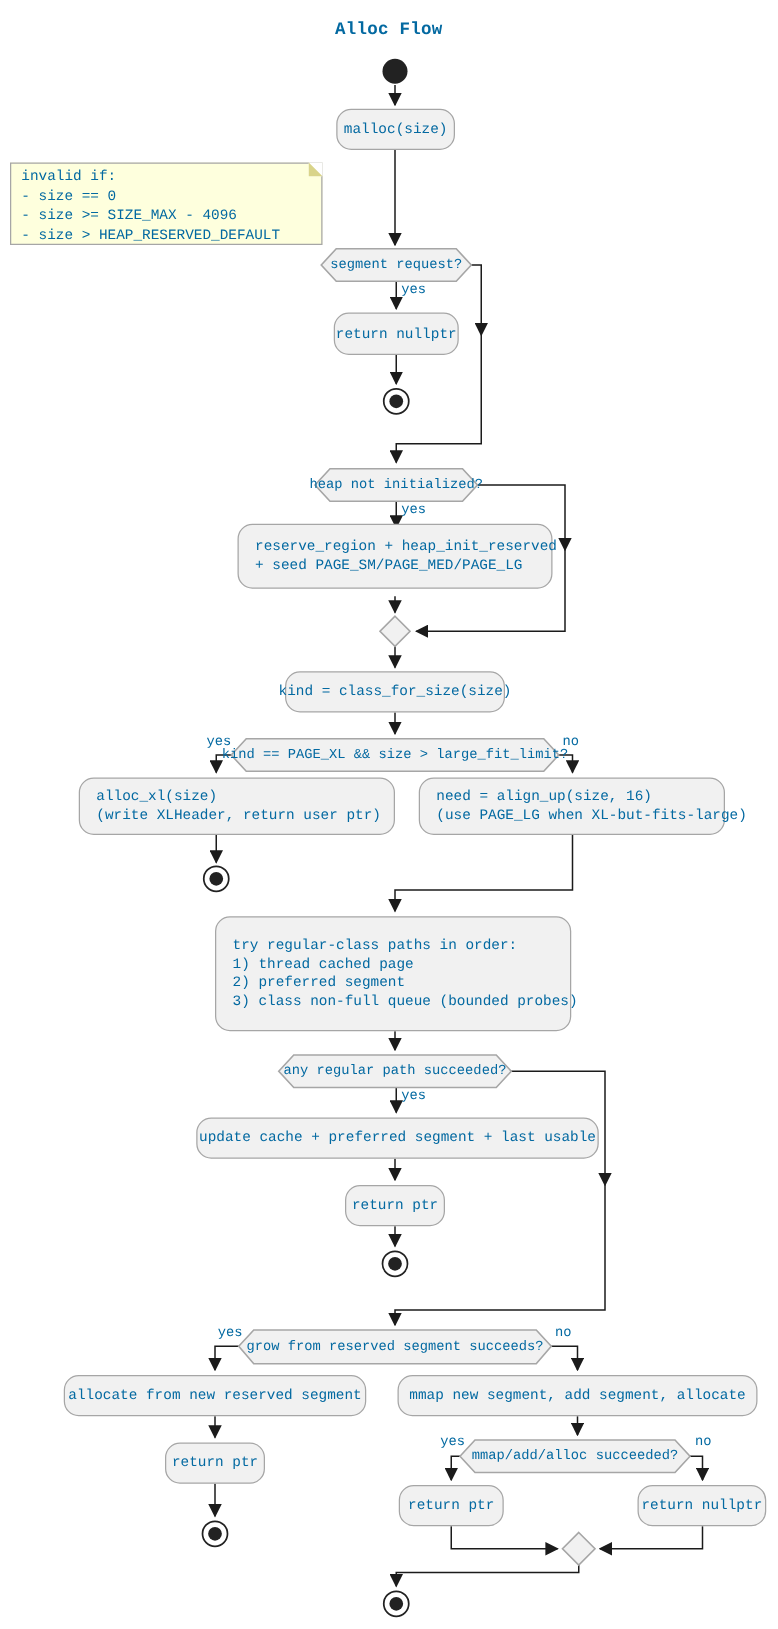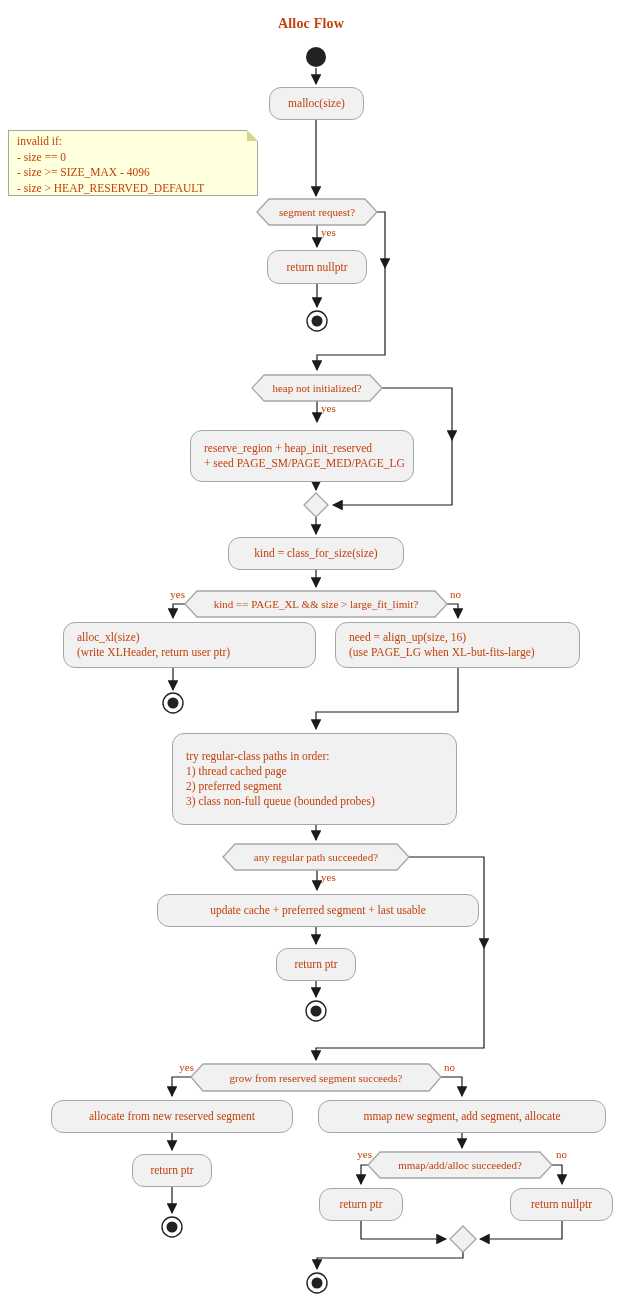--- a/index.html
+++ b/index.html
@@ -1,18 +1,18 @@
 <!DOCTYPE html>
 <html><head>
 <meta charset="utf-8">
 <style>
   html,body { margin:0; padding:0; background:#ffffff; }
   .canvas {
     position:relative; width:622px; height:1303px; background:#ffffff;
-    font-family:Liberation Serif, serif; color:#c2410c;
+    font-family:Liberation Mono, monospace; color:#0369a1;
     overflow:hidden;
   }
   .layer { position:absolute; left:0; top:0; }
   .title {
     position:absolute; left:0; top:16px; width:622px; text-align:center;
     font-size:14px; font-weight:bold; letter-spacing:0.2px;
   }
   .activity {
     position:absolute; box-sizing:border-box;
     background:#F1F1F1; border:1px solid #A6A6A6; border-radius:12px;
@@ -133,21 +133,21 @@
   </div>
 
   <div class="activity center" style="left:269px; top:87px; width:95px; height:33px;">
     <div class="ln">malloc(size)</div>
   </div>
 
   <div class="activity center" style="left:267px; top:250px; width:100px; height:34px;">
     <div class="ln">return nullptr</div>
   </div>
 
-  <div class="activity left" style="left:190px; top:430px; width:224px; height:52px;">
+  <div class="activity left" style="left:190px; top:419px; width:252px; height:52px;">
     <div class="ln">reserve_region + heap_init_reserved</div>
     <div class="ln">+ seed PAGE_SM/PAGE_MED/PAGE_LG</div>
   </div>
 
   <div class="activity center" style="left:228px; top:537px; width:176px; height:33px;">
     <div class="ln">kind = class_for_size(size)</div>
   </div>
 
   <div class="activity left" style="left:63px; top:622px; width:253px; height:46px;">
     <div class="ln">alloc_xl(size)</div>

